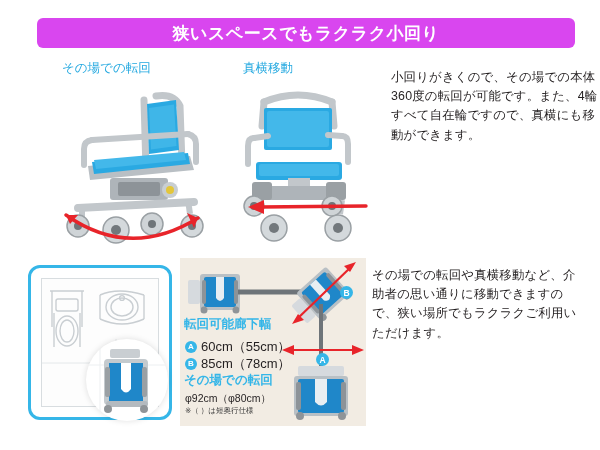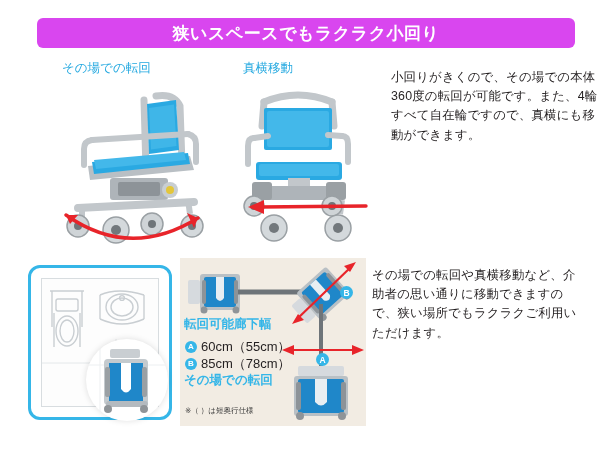--- a/index.html
+++ b/index.html
@@ -363,17 +363,18 @@
       <span class="diag-val">60cm（55cm）</span>
     </div>
 
     <div class="diag-row" style="left:5px; top:97px;">
       <span class="marker">B</span>
       <span class="diag-val">85cm（78cm）</span>
     </div>
 
     <div class="diag-heading" style="left:4px; top:114px;">その場での転回</div>
 
+    <div class="diag-dim" style="left:5px; top:134px;">φ92cm（φ80cm）</div>
 
     <div class="diag-note" style="left:5px; top:148px;">※（  ）は短奥行仕様</div>
   </div>
 
 </div>
 
 </body></html>

